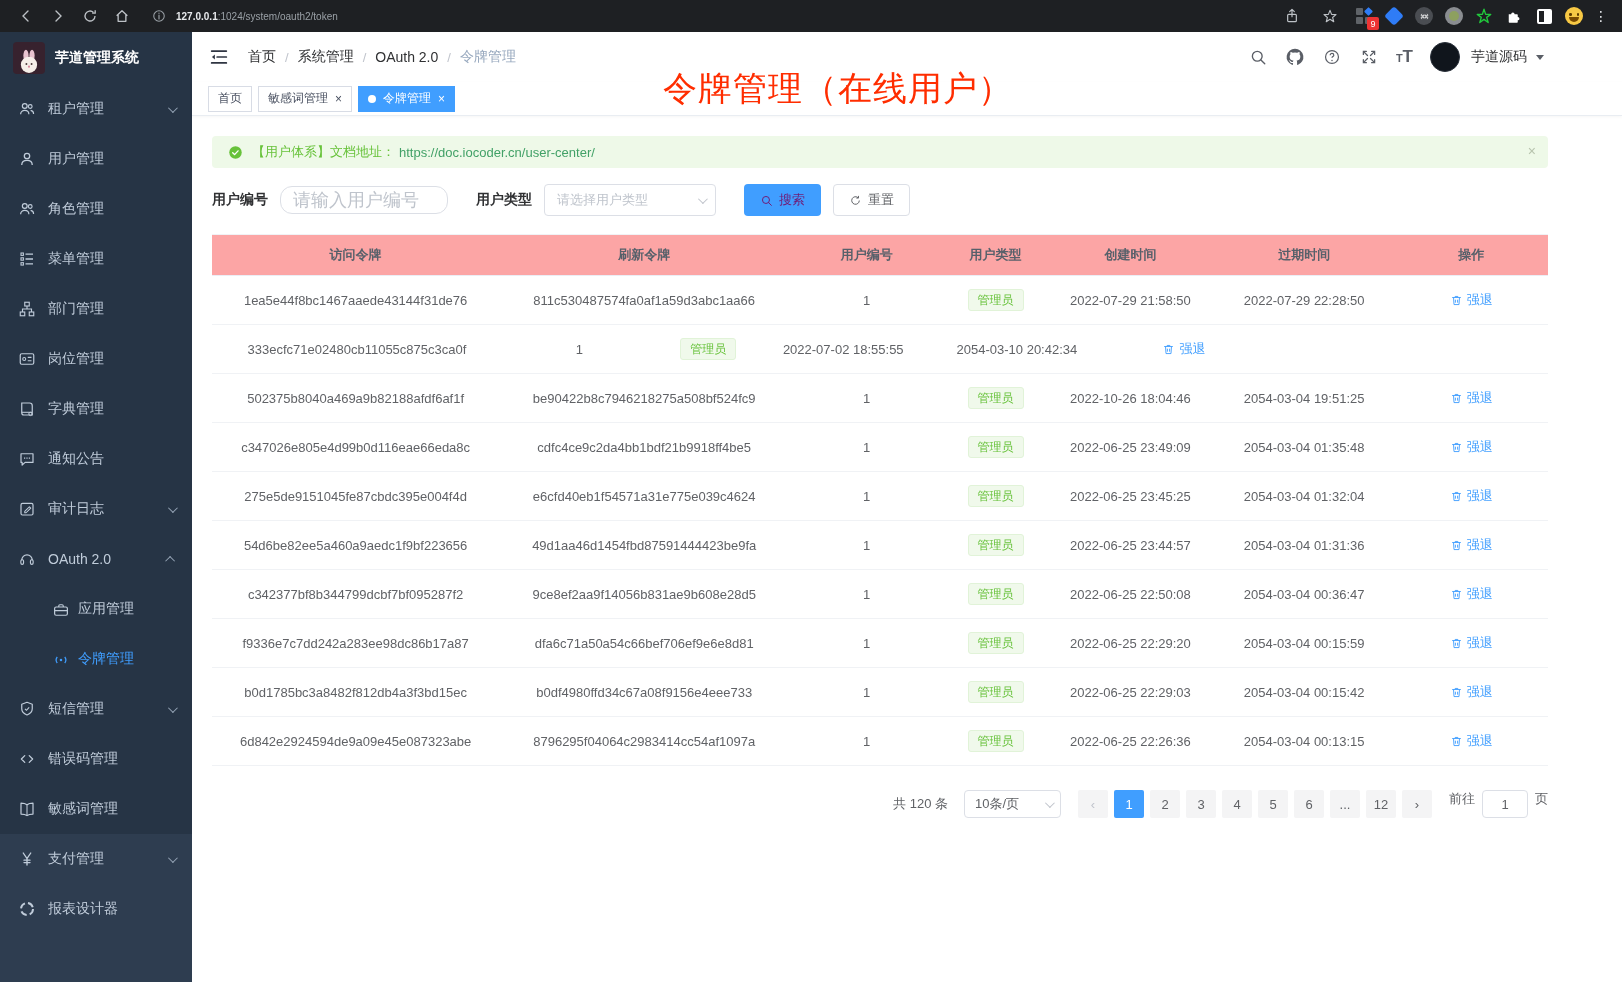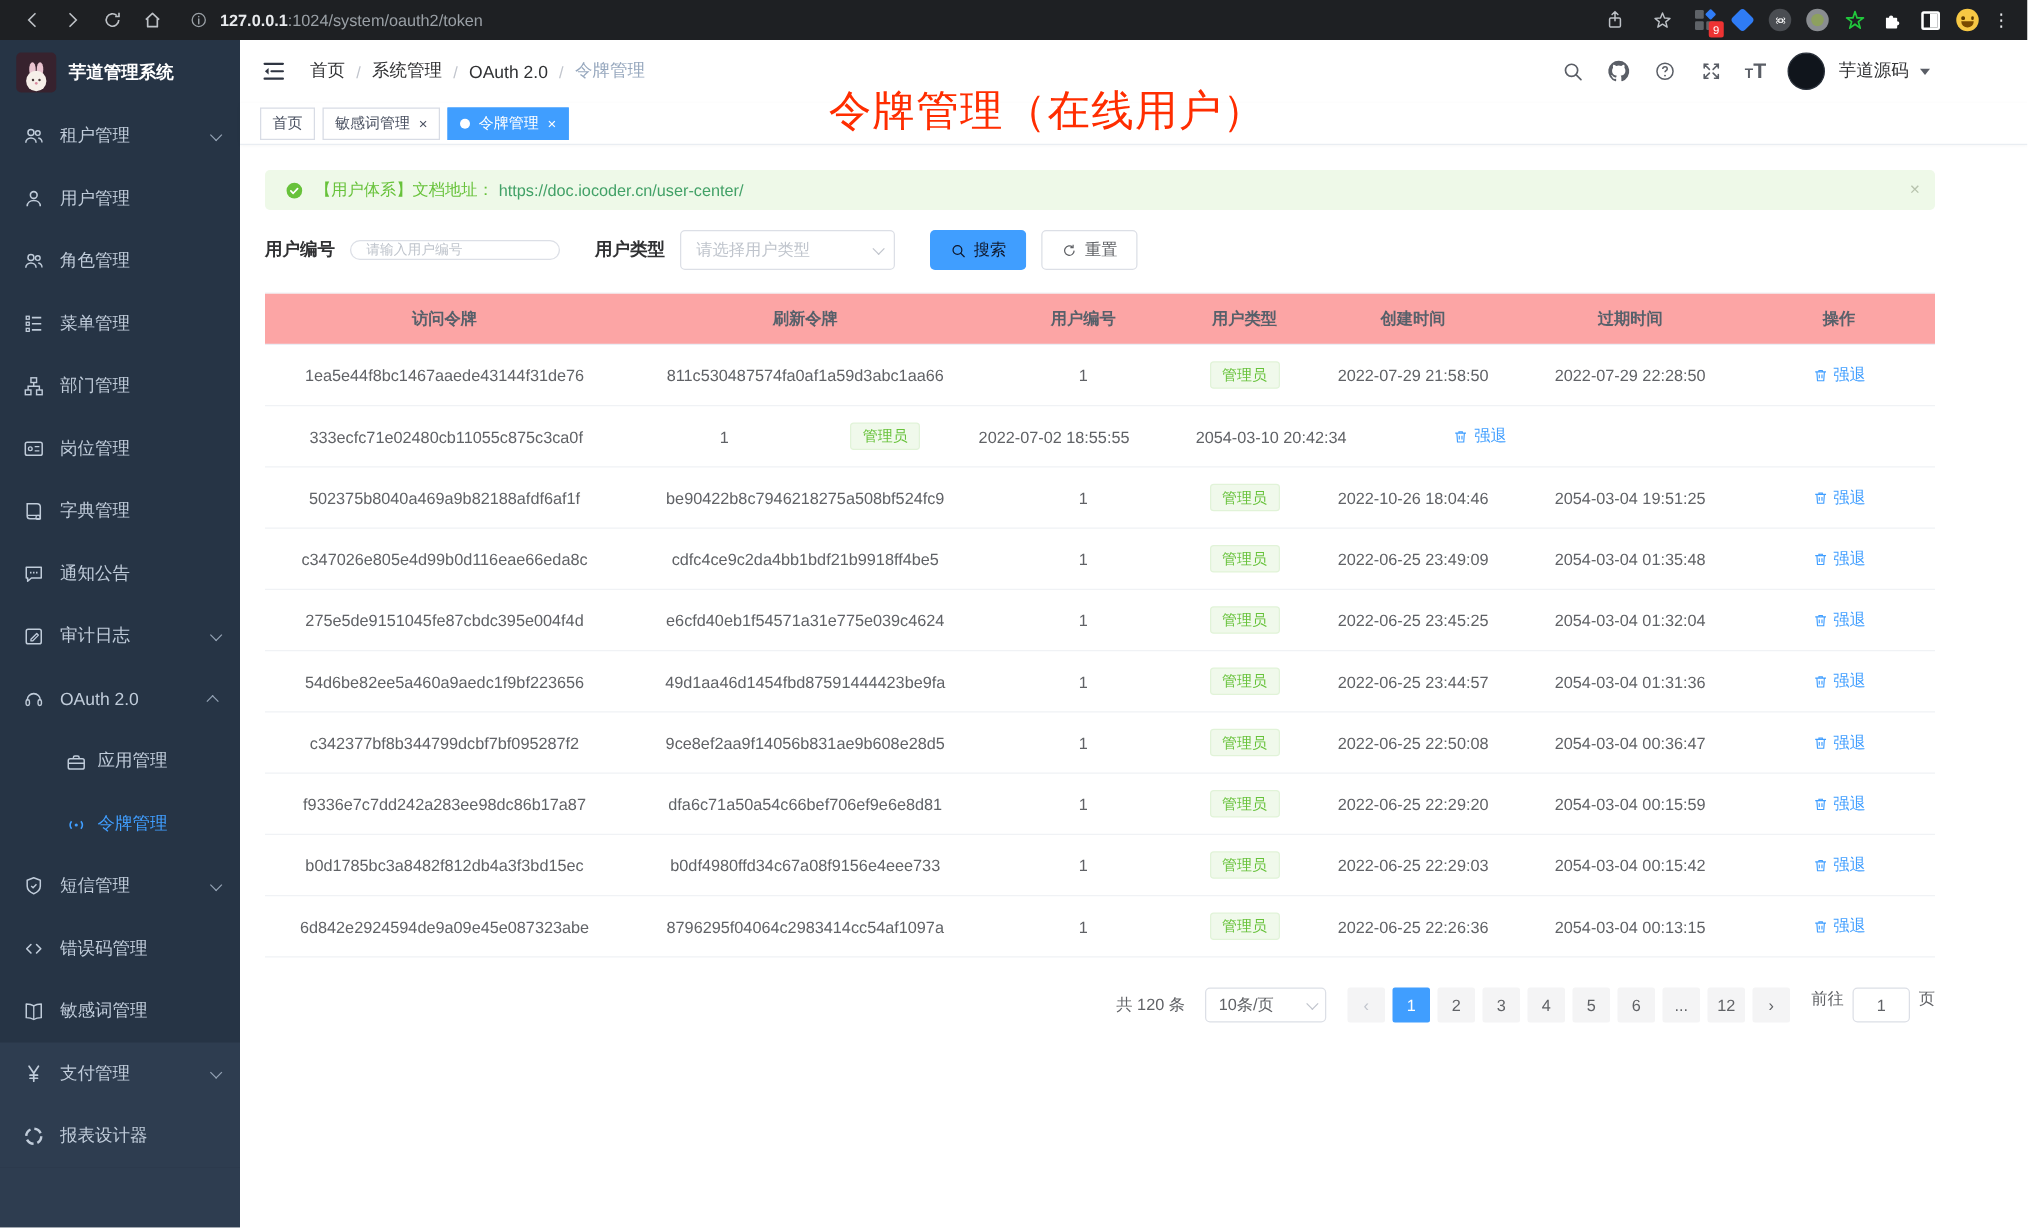--- a/index.html
+++ b/index.html
@@ -6,21 +6,21 @@
   html,body { width:1622px; height:982px; overflow:hidden; }
   body { font-family:"Liberation Sans","DejaVu Sans",sans-serif; background:#fff; color:#303133; }
   .page { position:relative; width:1622px; height:982px; }
 
   
   .browser { height:32px; background:#1e2023; display:flex; align-items:center; padding:0 12px; gap:4px; }
   .b-ic { width:28px; height:24px; display:flex; align-items:center; justify-content:center; color:#bdc1c6; flex-shrink:0; }
   .b-ic svg { width:16px; height:16px; }
   .urlbox { display:flex; align-items:center; gap:8px; margin-left:10px; flex:1; min-width:0; }
   .urlbox .info-ic { color:#9aa0a6; }
-  .url { font-size:13px; color:#9aa0a6; white-space:nowrap; }
+  .url { font-size:10px; color:#9aa0a6; white-space:nowrap; }
   .url b { color:#e8eaed; font-weight:bold; }
   .b-right { display:flex; align-items:center; gap:10px; margin-left:auto; padding-right:2px; }
   .ext { position:relative; width:20px; height:20px; display:flex; align-items:center; justify-content:center; }
   .ext-grid { display:grid; grid-template-columns:7px 7px; grid-template-rows:7px 7px; gap:2px; }
   .ext-grid i { background:#5f6368; border-radius:1px; }
   .ext-grid i.blue { background:#2f7cf6; transform:rotate(45deg) scale(.9); }
   .ext-badge { position:absolute; right:-5px; bottom:-4px; background:#e33; color:#fff; font-size:9px; width:12px; height:13px; border-radius:2px; display:flex; align-items:center; justify-content:center; }
   .gem { width:14px; height:14px; background:#2f7cf6; transform:rotate(45deg); border-radius:3px; }
   .circ-cmd { width:18px; height:18px; border-radius:50%; background:#4a4d52; display:flex; align-items:center; justify-content:center; }
   .circ-cmd svg { width:11px; height:11px; }
@@ -84,27 +84,27 @@
 
   
   .content { padding:20px 0 0 20px; width:1356px; }
   .alert { height:32px; background:#eef9e8; border-radius:4px; display:flex; align-items:center; padding:0 16px; font-size:13px; color:#67c23a; position:relative; }
   .alert .ok-ic { width:15px; height:15px; margin-right:9px; flex-shrink:0; }
   .alert a { color:#42a167; text-decoration:none; margin-left:4px; }
   .alert .close { position:absolute; right:12px; top:8px; color:#b7c3ad; font-size:14px; cursor:pointer; line-height:1; }
 
   .filters { display:flex; align-items:center; margin-top:16px; font-size:14px; }
   .f-label { font-weight:bold; color:#303133; margin-right:12px; }
-  .f-input { width:168px; height:16px; border:1px solid #dcdfe6; border-radius:12px; padding:0 12px; font-size:11px; color:#606266; font-family:inherit; outline:none; margin-right:28px; }
+  .f-input { width:168px; height:28px; border:1px solid #dcdfe6; border-radius:12px; padding:0 12px; font-size:18px; color:#606266; font-family:inherit; outline:none; margin-right:28px; }
   .f-input::placeholder { color:#bfc4cc; }
   .f-select { width:172px; height:32px; border:1px solid #dcdfe6; border-radius:4px; padding:0 10px 0 12px; display:flex; align-items:center; justify-content:space-between; color:#bfc4cc; font-size:13px; margin-right:28px; cursor:pointer; }
   .sel-chev { width:7px; height:7px; border-right:1.3px solid #c0c4cc; border-bottom:1.3px solid #c0c4cc; transform:rotate(45deg) translateY(-2px); }
   .btn { height:32px; border-radius:4px; display:inline-flex; align-items:center; gap:6px; font-size:13px; padding:0 15px; cursor:pointer; border:1px solid transparent; font-family:inherit; }
   .btn svg { width:13px; height:13px; }
-  .btn-primary { background:#409eff; color:#0f172a; }
+  .btn-primary { background:#409eff; color:#701a75; }
   .btn-plain { background:#fff; border-color:#dcdfe6; color:#606266; margin-left:12px; }
 
   
   .table { margin-top:18px; width:1336px; font-size:13px; color:#606266; border-top:1px solid #f0f2f5; }
   .thead { display:flex; background:#fca5a5; border-bottom:1px solid #ebeef5; }
   .th { height:40px; display:flex; align-items:center; justify-content:center; font-weight:bold; color:#57606a; font-size:13px; }
   .tr { display:flex; border-bottom:1px solid #f0f2f5; }
   .td { height:48px; display:flex; align-items:center; justify-content:center; text-align:center; overflow:hidden; }
   .w1{width:21.5%}.w2{width:21.7%}.w3{width:11.6%}.w4{width:7.7%}.w5{width:12.5%}.w6{width:13.5%}.w7{width:11.5%}
   .badge { background:#f0f9eb; border:1px solid #e1f3d8; color:#67c23a; border-radius:3px; padding:3px 9px; font-size:12px; line-height:1.2; }

